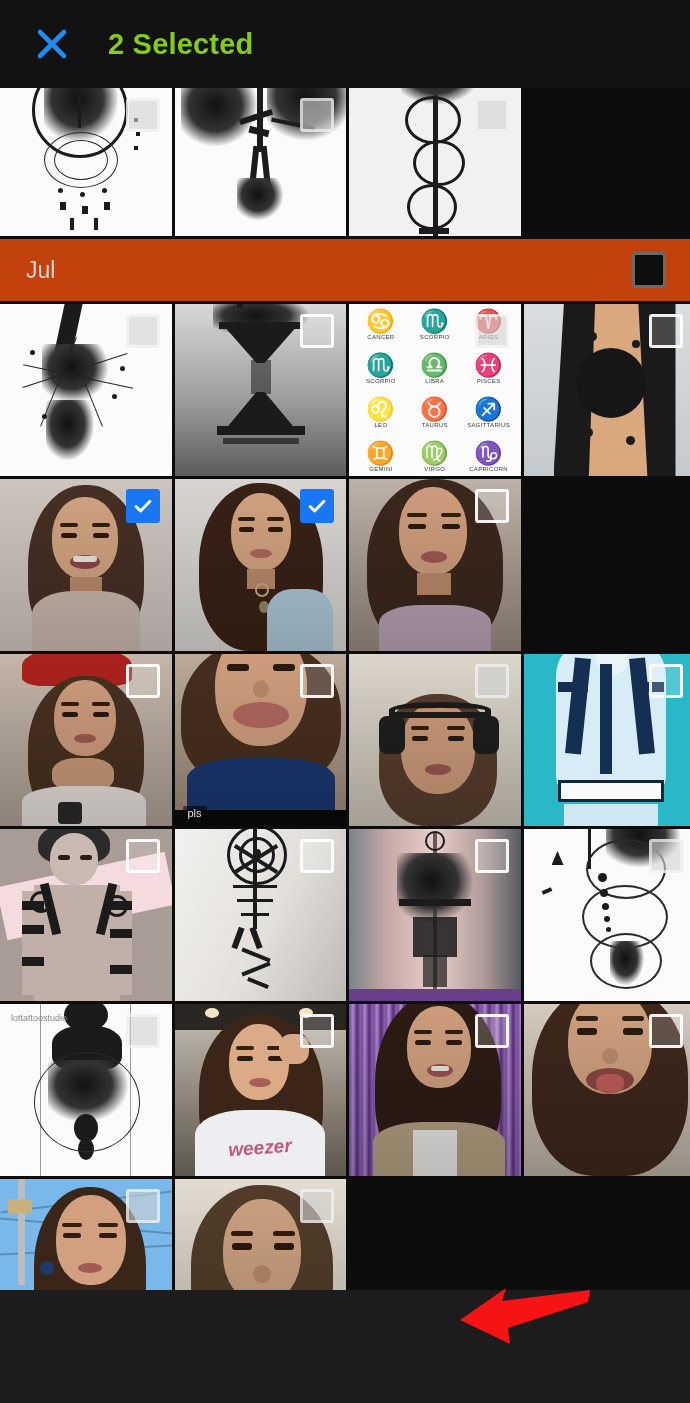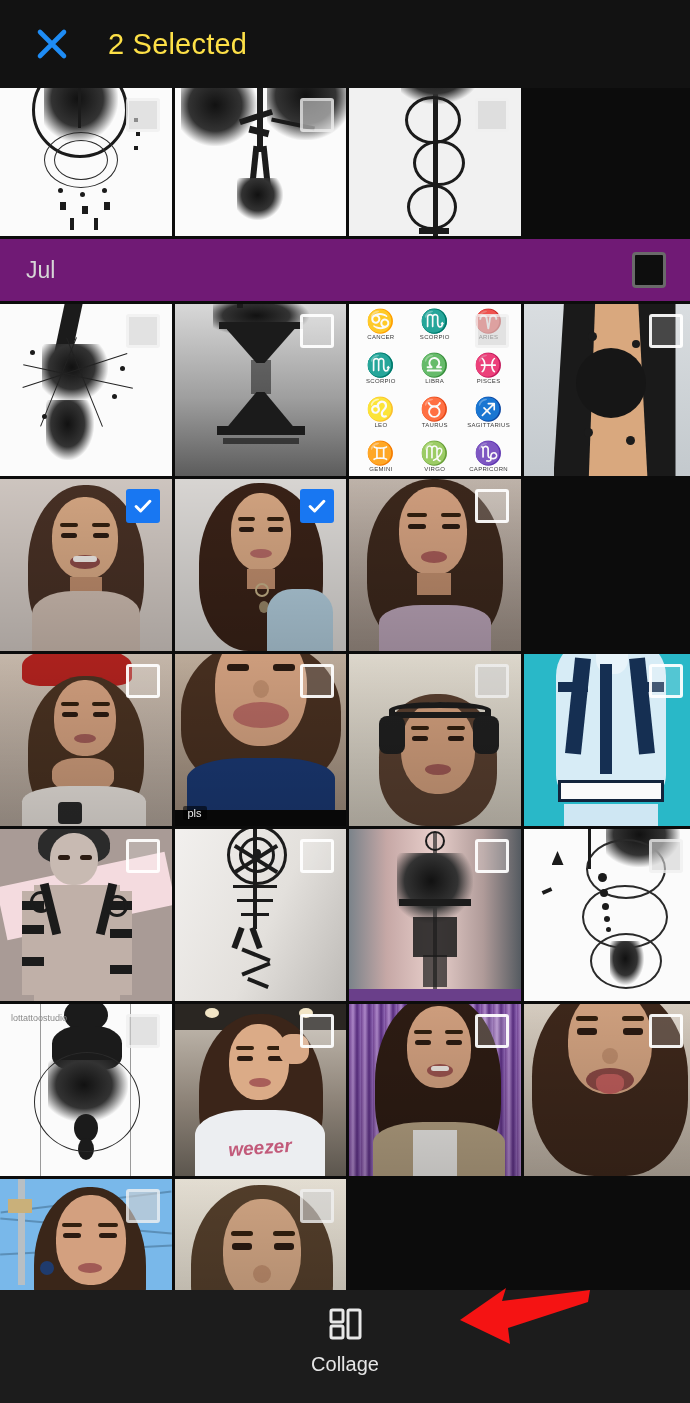--- a/index.html
+++ b/index.html
@@ -35,23 +35,23 @@
   .close-btn {
     width: 52px;
     height: 52px;
     display: flex;
     align-items: center;
     justify-content: center;
     cursor: pointer;
   }
   .close-btn svg { display: block; }
   .header-title {
-    color: #fde047;
+    color: #84cc16;
     font-size: 29px;
-    font-weight: normal;
+    font-weight: bold;
     letter-spacing: 0.2px;
   }
 
   
   .grid-area {
     position: relative;
     flex: 1 1 auto;
     background: #0c0c0c;
     overflow: hidden;
   }
@@ -148,21 +148,21 @@
     font-style: italic;
   }
 
   
   .month-row {
     height: 62px;
     display: flex;
     align-items: center;
     justify-content: space-between;
     padding: 0 24px 0 26px;
-    background: #701a75;
+    background: #c2410c;
     margin-bottom: 3px;
   }
   .month-label {
     color: #d6d6d6;
     font-size: 23px;
   }
   .month-cb {
     width: 34px;
     height: 36px;
     border: 3px solid #6a6a6a;
@@ -791,30 +791,20 @@
       </div>
 
     </div>
 
   </div>
 
   <div class="bottom-bar">
 
 
 
-    <div class="bar-item">
-      <div class="bar-icon">
-        <svg width="40" height="40" viewBox="0 0 40 40" aria-hidden="true">
-          <rect x="6" y="6" width="12" height="12" rx="1.5" fill="none" stroke="#e8e8e8" stroke-width="3"></rect>
-          <rect x="6" y="22" width="12" height="12" rx="1.5" fill="none" stroke="#e8e8e8" stroke-width="3"></rect>
-          <rect x="23" y="6" width="12" height="28" rx="1.5" fill="none" stroke="#e8e8e8" stroke-width="3"></rect>
-        </svg>
-      </div>
-      <div class="bar-label">Collage</div>
-    </div>
 
 
   </div>
 
   <svg class="red-arrow" viewBox="0 0 132 62" aria-hidden="true">
     <path d="M132 2 L44 13 L48 0 L2 32 L52 56 L50 40 L130 14 Z" fill="#f51313"></path>
   </svg>
 
 </div>
 

